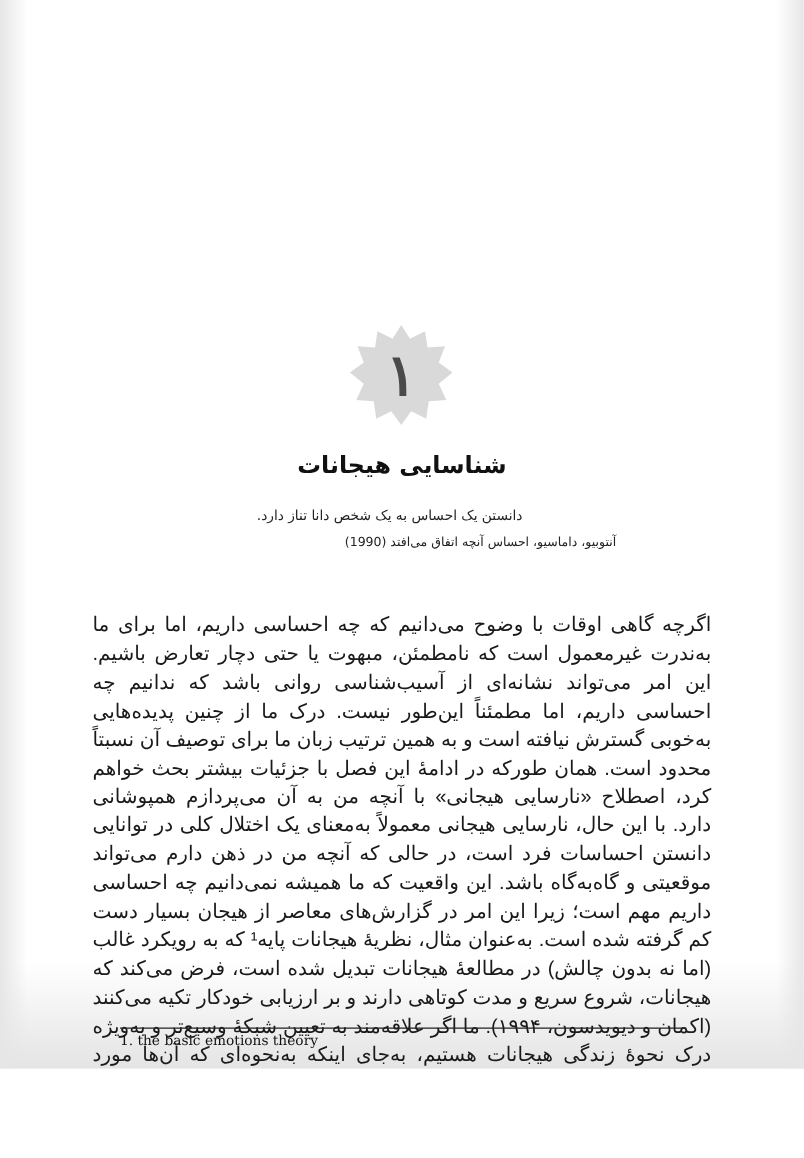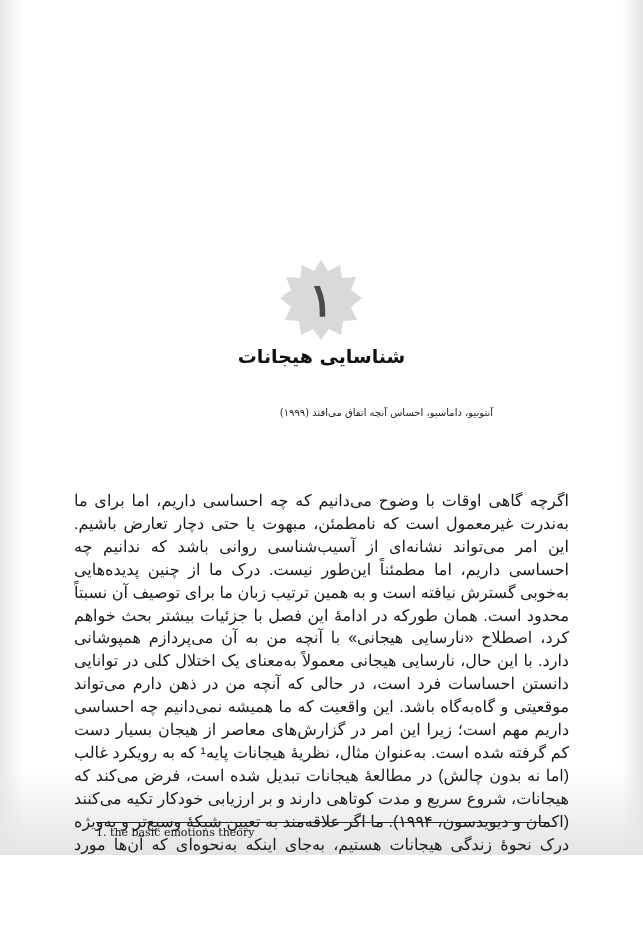--- a/index.html
+++ b/index.html
@@ -20,21 +20,21 @@
 
   .badge { position: absolute; left: 279px; top: 258px; width: 84px; height: 84px; }
   .badge svg { position: absolute; left: 0; top: 0; }
   .badge-num {
     position: absolute; left: 0; top: 0; width: 84px; height: 84px;
     display: flex; align-items: center; justify-content: center;
     font-family: "DejaVu Serif", serif; font-size: 46px; font-weight: bold; color: #4a4a4a;
   }
 
   .chapter-title {
-    position: absolute; left: 0; width: 643px; top: 345px; text-align: center;
+    position: absolute; left: 0; width: 643px; top: 361px; text-align: center;
     direction: rtl; font-family: "DejaVu Sans", sans-serif; font-weight: bold;
     font-size: 19px; color: #111;
   }
 
   .epigraph {
     position: absolute; right: 225px; top: 402px; direction: rtl; text-align: right;
     font-family: "DejaVu Sans", sans-serif; font-size: 11px; color: #222; line-height: 22px;
   }
   .epigraph .source { margin-right: -75px; font-size: 10px; }
 
@@ -61,21 +61,22 @@
   <div class="badge">
     <svg width="84" height="84" viewBox="0 0 84 84">
       <polygon fill="#d9d9d9" points="42,2 49,13 61,7 63,20 77,19 72,32 83,40 72,49 78,62 64,63 62,77 50,71 42,82 34,71 22,77 20,63 6,62 12,49 1,40 12,32 7,19 21,20 23,7 35,13"></polygon>
     </svg>
     <div class="badge-num">۱</div>
   </div>
 
   <div class="chapter-title">شناسایی هیجانات</div>
 
   <div class="epigraph">
-    <div class="source">آنتوبیو، داماسیو، احساس آنچه اتفاق می‌افتد (۱۹۹۹)</div>
+    <div>دانستن یک احساس به یک شخص دانا تناز دارد.</div>
+    <div class="source">آنتوبیو، داماسیو، احساس آنچه اتفاق می‌افتد (1990)</div>
   </div>
 
   <div class="body-text">
     <p>اگرچه گاهی اوقات با وضوح می‌دانیم که چه احساسی داریم، اما برای ما به‌ندرت غیرمعمول است که نامطمئن، مبهوت یا حتی دچار تعارض باشیم. این امر می‌تواند نشانه‌ای از آسیب‌شناسی روانی باشد که ندانیم چه احساسی داریم، اما مطمئناً این‌طور نیست. درک ما از چنین پدیده‌هایی به‌خوبی گسترش نیافته است و به همین ترتیب زبان ما برای توصیف آن نسبتاً محدود است. همان طورکه در ادامهٔ این فصل با جزئیات بیشتر بحث خواهم کرد، اصطلاح «نارسایی هیجانی» با آنچه من به آن می‌پردازم همپوشانی دارد. با این حال، نارسایی هیجانی معمولاً به‌معنای یک اختلال کلی در توانایی دانستن احساسات فرد است، در حالی که آنچه من در ذهن دارم می‌تواند موقعیتی و گاه‌به‌گاه باشد. این واقعیت که ما همیشه نمی‌دانیم چه احساسی داریم مهم است؛ زیرا این امر در گزارش‌های معاصر از هیجان بسیار دست کم گرفته شده است. به‌عنوان مثال، نظریهٔ هیجانات پایه¹ که به رویکرد غالب (اما نه بدون چالش) در مطالعهٔ هیجانات تبدیل شده است، فرض می‌کند که هیجانات، شروع سریع و مدت کوتاهی دارند و بر ارزیابی خودکار تکیه می‌کنند (اکمان و دیویدسون، ۱۹۹۴). ما اگر علاقه‌مند به تعیین شبکهٔ وسیع‌تر و به‌ویژه درک نحوهٔ زندگی هیجانات هستیم، به‌جای اینکه به‌نحوه‌ای که آن‌ها مورد مطالعه قرار گرفته‌اند بپردازیم، باید به حالت‌های عدم اطمینان از آنچه فرد احساس می‌کند، توجه دقیق داشته باشیم.</p>
   </div>
 
   <div class="fn-rule"></div>
   <div class="footnote">1. the basic emotions theory</div>
 </div>
 

